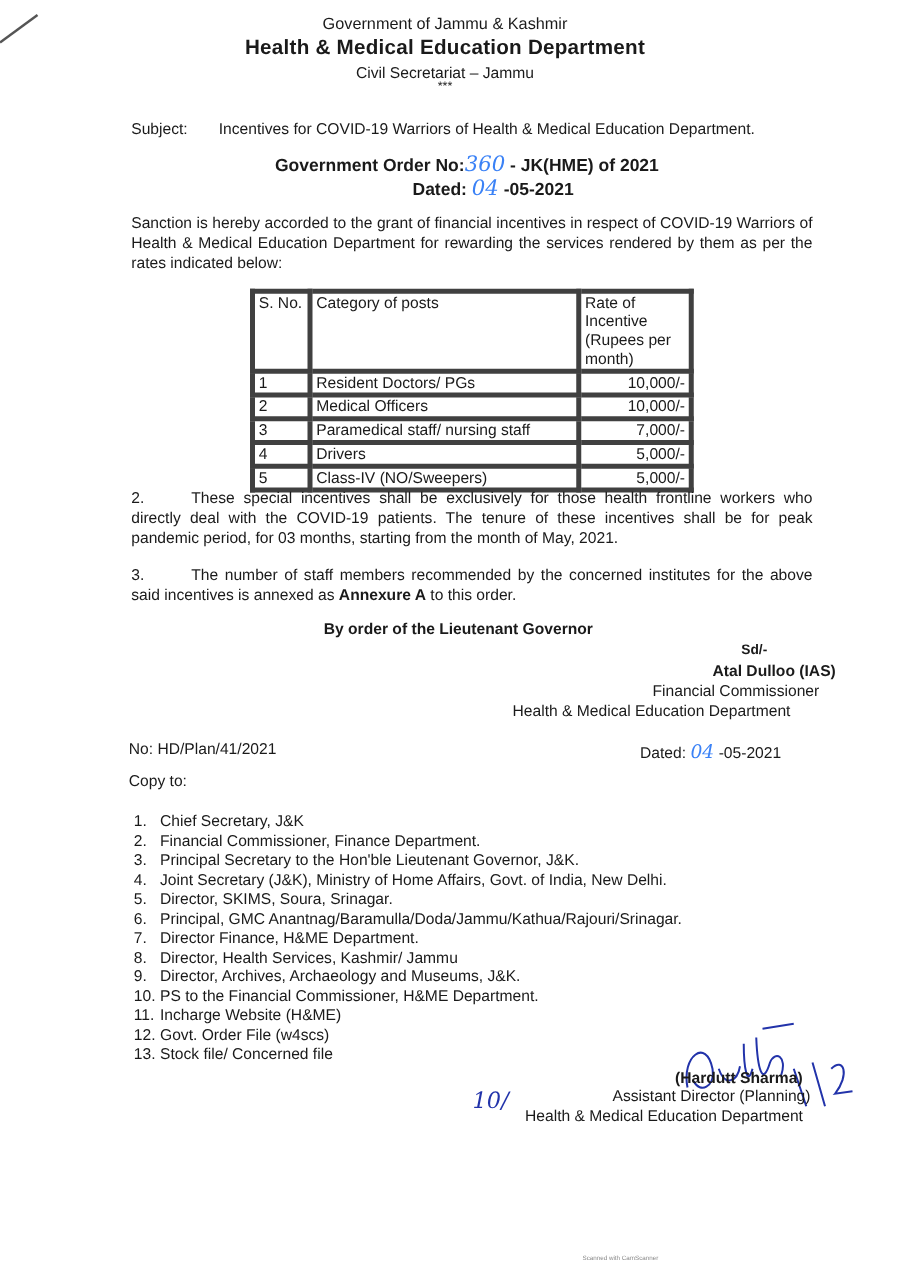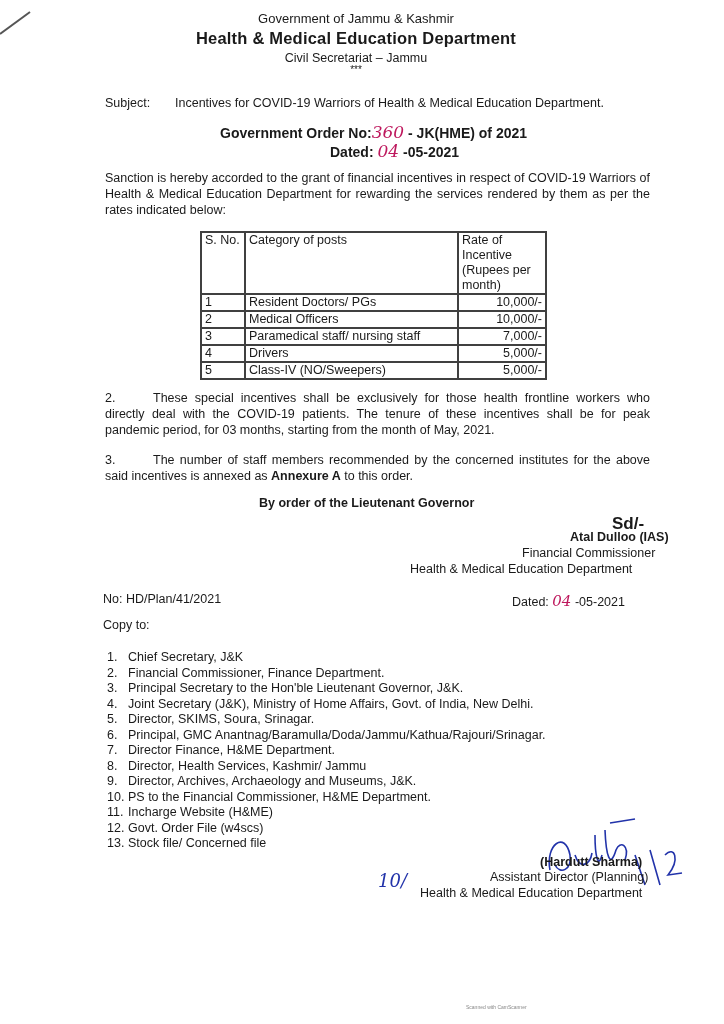--- a/index.html
+++ b/index.html
@@ -7,35 +7,35 @@
          font-family:"Liberation Sans", sans-serif; color:#1a1a1a; }
   .abs { position:absolute; }
   .center { left:0; width:712px; text-align:center; }
   .gov { top:11px; font-size:13px; }
   .dept { top:29px; font-size:16.5px; font-weight:bold; letter-spacing:0.2px; }
   .civil { top:51px; font-size:12.5px; }
   .stars { top:64px; font-size:10px; }
   .subject { top:96px; left:105px; font-size:12.5px; }
   .subject .lbl { display:inline-block; width:70px; }
   .order { top:122px; left:220px; font-size:14px; font-weight:bold; }
-  .hand { font-family:"DejaVu Serif", serif; color:#be185d; font-weight:normal; font-style:italic; font-size:17px; }
+  .hand { font-family:"DejaVu Serif", serif; color:#3b82f6; font-weight:normal; font-style:italic; font-size:17px; }
   .dated1 { top:141px; left:330px; font-size:14px; font-weight:bold; }
   .para { left:105px; width:545px; font-size:12.5px; line-height:16px; text-align:justify; }
   .p1 { top:170px; }
   table.inc { position:absolute; top:231px; left:200px; border-collapse:collapse; font-size:12.5px; }
-  table.inc td { border:2px solid #404040; padding:0 3px; vertical-align:top; line-height:15px; }
+  table.inc td { border:4px solid #404040; padding:0 3px; vertical-align:top; line-height:15px; }
   table.inc td.sno { width:36px; }
   table.inc td.cat { width:205px; }
   table.inc td.rate { width:80px; text-align:right; }
   table.inc td.ratehdr { text-align:left; }
   .p2 { top:390px; }
   .p3 { top:452px; }
   .indent { display:inline-block; width:48px; }
   .byorder { top:496px; left:259px; font-size:12.5px; font-weight:bold; }
-  .sd { top:514px; left:612px; font-size:17px; font-weight:bold; }
+  .sd { top:514px; left:593px; font-size:11px; font-weight:bold; }
   .signname { top:530px; left:570px; font-size:12.5px; font-weight:bold; }
   .fc { top:546px; left:506px; font-size:12.5px;margin-left:16px; }
   .hmed { top:562px; left:410px; font-size:12.5px; }
   .refno { top:592px; left:103px; font-size:12.5px; }
   .dated2 { top:592px; left:512px; font-size:12.5px; }
   .copyto { top:618px; left:103px; font-size:12.5px; }
   .list { top:650px; left:107px; font-size:12.5px; line-height:15.5px; margin:0; padding:0; list-style:none; }
   .list li .num { display:inline-block; width:21px; }
   .hsname { top:855px; left:540px; font-size:12.5px; font-weight:bold; }
   .ad { top:870px; left:490px; font-size:12.5px; }

